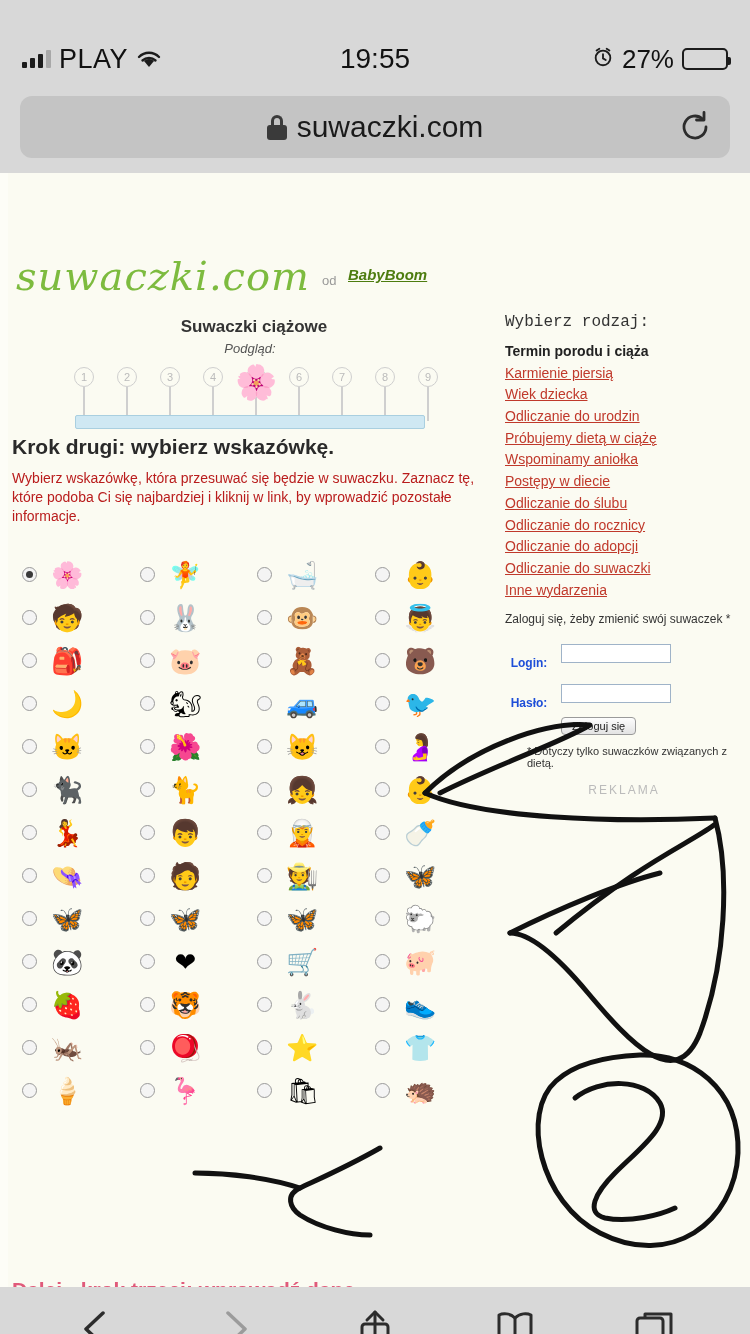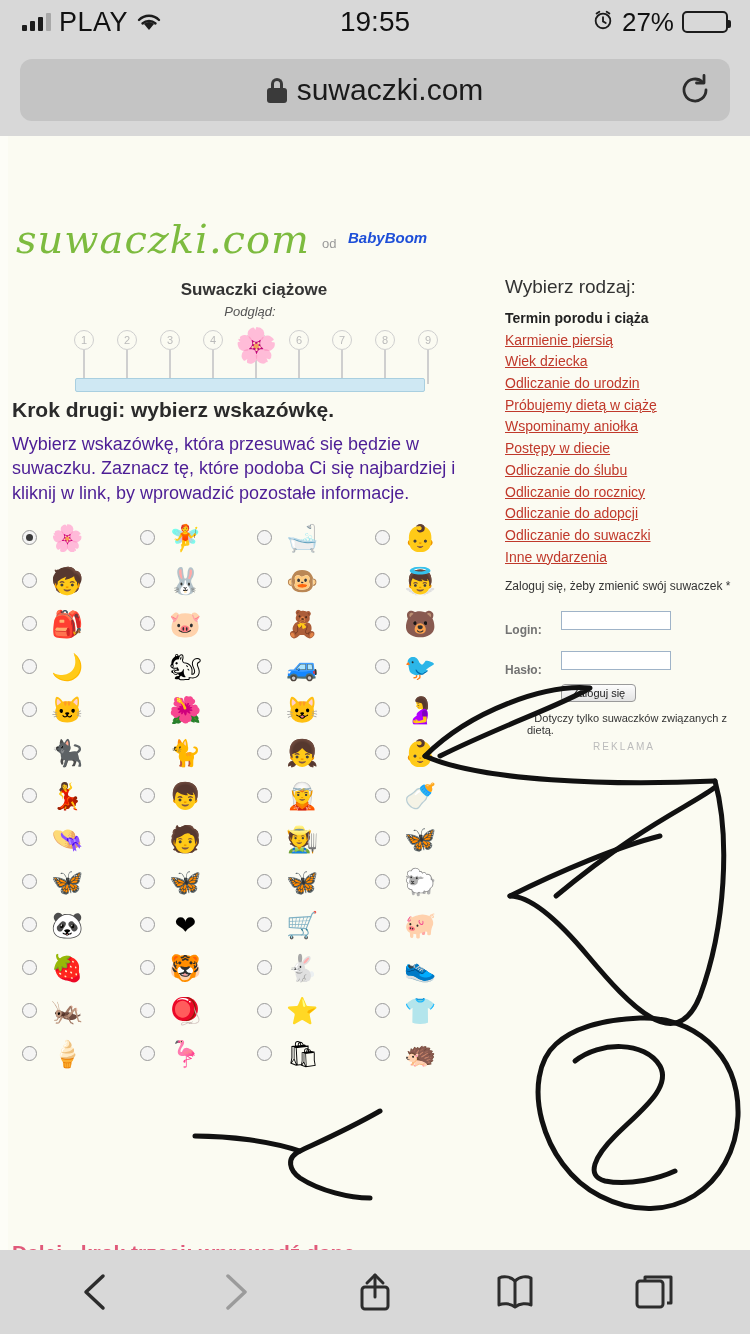--- a/index.html
+++ b/index.html
@@ -16,20 +16,21 @@
   }
 
   
   .statusbar {
     height: 44px;
     background: #d8d8d8;
     display: flex;
     align-items: center;
     padding: 9px 22px;
     position: relative;
+    margin-top: 37px;
   }
   .sb-left { display: flex; align-items: center; gap: 8px; }
   .bars { display: flex; align-items: flex-end; gap: 3px; height: 18px; }
   .bars i { display: block; width: 5px; background: #1c1c1c; border-radius: 1px; }
   .bars i:nth-child(1) { height: 6px; }
   .bars i:nth-child(2) { height: 10px; }
   .bars i:nth-child(3) { height: 14px; }
   .bars i:nth-child(4) { height: 18px; background: #a8a8a8; }
   .carrier { font-size: 27px; color: #111; letter-spacing: .5px; }
   .wifi { width: 26px; height: 20px; position: relative; }
@@ -90,21 +91,21 @@
     font-family: "DejaVu Serif", serif;
     font-size: 40px; font-style: italic; color: #7dbb3f;
     letter-spacing: 1px;
   }
   .logo-sub {
     position: absolute; left: 322px; top: 100px;
     font-size: 13px; color: #999;
   }
   .bb-badge {
     position: absolute; left: 348px; top: 93px;
-    font-size: 15px; color: #1d4ed8; font-style: italic; font-weight: bold;
+    font-size: 15px; color: #4d7c0f; font-style: italic; font-weight: bold; text-decoration: underline;
   }
 
   .preview-title {
     position: absolute; left: 0; top: 144px; width: 500px;
     text-align: center; font-size: 17px; color: #333; font-weight: bold; padding-left: 8px;
   }
   .preview-label {
     position: absolute; left: 0; top: 168px; width: 500px;
     text-align: center; font-size: 13px; color: #555; font-style: italic;
   }
@@ -128,21 +129,21 @@
     position: absolute; left: 160px; top: 8px; font-size: 34px; color: #e8359e;
     line-height: 1;
   }
 
   .step-title {
     position: absolute; left: 12px; top: 262px;
     font-size: 21px; font-weight: bold; color: #2a2a2a;
   }
   .step-desc {
     position: absolute; left: 12px; top: 296px; width: 480px;
-    font-size: 18px; color: #4c1d95; line-height: 1.35;
+    font-size: 14px; color: #b91c1c; line-height: 1.35;
   }
 
   
   .grid {
     position: absolute; left: 22px; top: 380px; width: 470px;
     display: grid; grid-template-columns: repeat(4, 1fr); column-gap: 0; row-gap: 0;
   }
   .cell { height: 43px; display: flex; align-items: center; gap: 10px; }
   .radio {
     width: 15px; height: 15px; border-radius: 50%;
@@ -159,40 +160,40 @@
   }
 
   .next-link {
     position: absolute; left: 12px; top: 1105px;
     font-size: 21px; font-weight: bold; color: #e05a7a;
     text-decoration: underline;
   }
 
   
   .right { position: absolute; left: 505px; top: 140px; width: 238px; }
-  .right h3 { font-size: 19px; font-weight: normal; color: #333; margin-bottom: 10px; }
+  .right h3 { font-size: 16px; font-weight: normal; color: #333; margin-bottom: 10px; font-family: Liberation Mono, monospace; }
   .right .cat-list { list-style: none; }
   .right .cat-list li { font-size: 14px; line-height: 1.55; }
   .right .cat-list li.current { color: #222; font-weight: bold; }
   .right .cat-list li a { color: #c0392b; }
   .login-note { font-size: 12px; color: #333; margin-top: 10px; line-height: 1.4; }
   .login-form { margin-top: 8px; }
   .form-row { display: flex; align-items: center; gap: 8px; margin-bottom: 6px; }
-  .form-row label { font-size: 12px; font-weight: bold; color: #737373; width: 48px; text-align: left; margin-top: 20px; }
+  .form-row label { font-size: 12px; font-weight: bold; color: #1d4ed8; width: 48px; text-align: center; margin-top: 20px; }
   .form-row input {
     width: 110px; height: 19px; border: 1px solid #9fb3c8; background: #fff;
     font-size: 12px; padding: 0 4px;
   }
   .login-btn {
     margin-left: 56px; font-size: 11px; padding: 2px 10px;
     border: 1px solid #9a9a9a; background: linear-gradient(#fdfdfd,#e3e3e3);
     border-radius: 4px; color: #222;
   }
   .diet-note { font-size: 11px; color: #333; margin-top: 10px; margin-left: 22px; }
-  .reklama { font-size: 10px; color: #bbb; text-align: center; margin-top: 5px; letter-spacing: 2px; }
+  .reklama { font-size: 12px; color: #bbb; text-align: center; margin-top: 14px; letter-spacing: 2px; }
 
   
   .footer { position: absolute; left: 0; top: 1182px; width: 750px; }
 
   
   .annot { position: absolute; inset: 0; pointer-events: none; }
 
   
   .toolbar {
     position: absolute; bottom: 0; left: 0; width: 750px; height: 84px;

